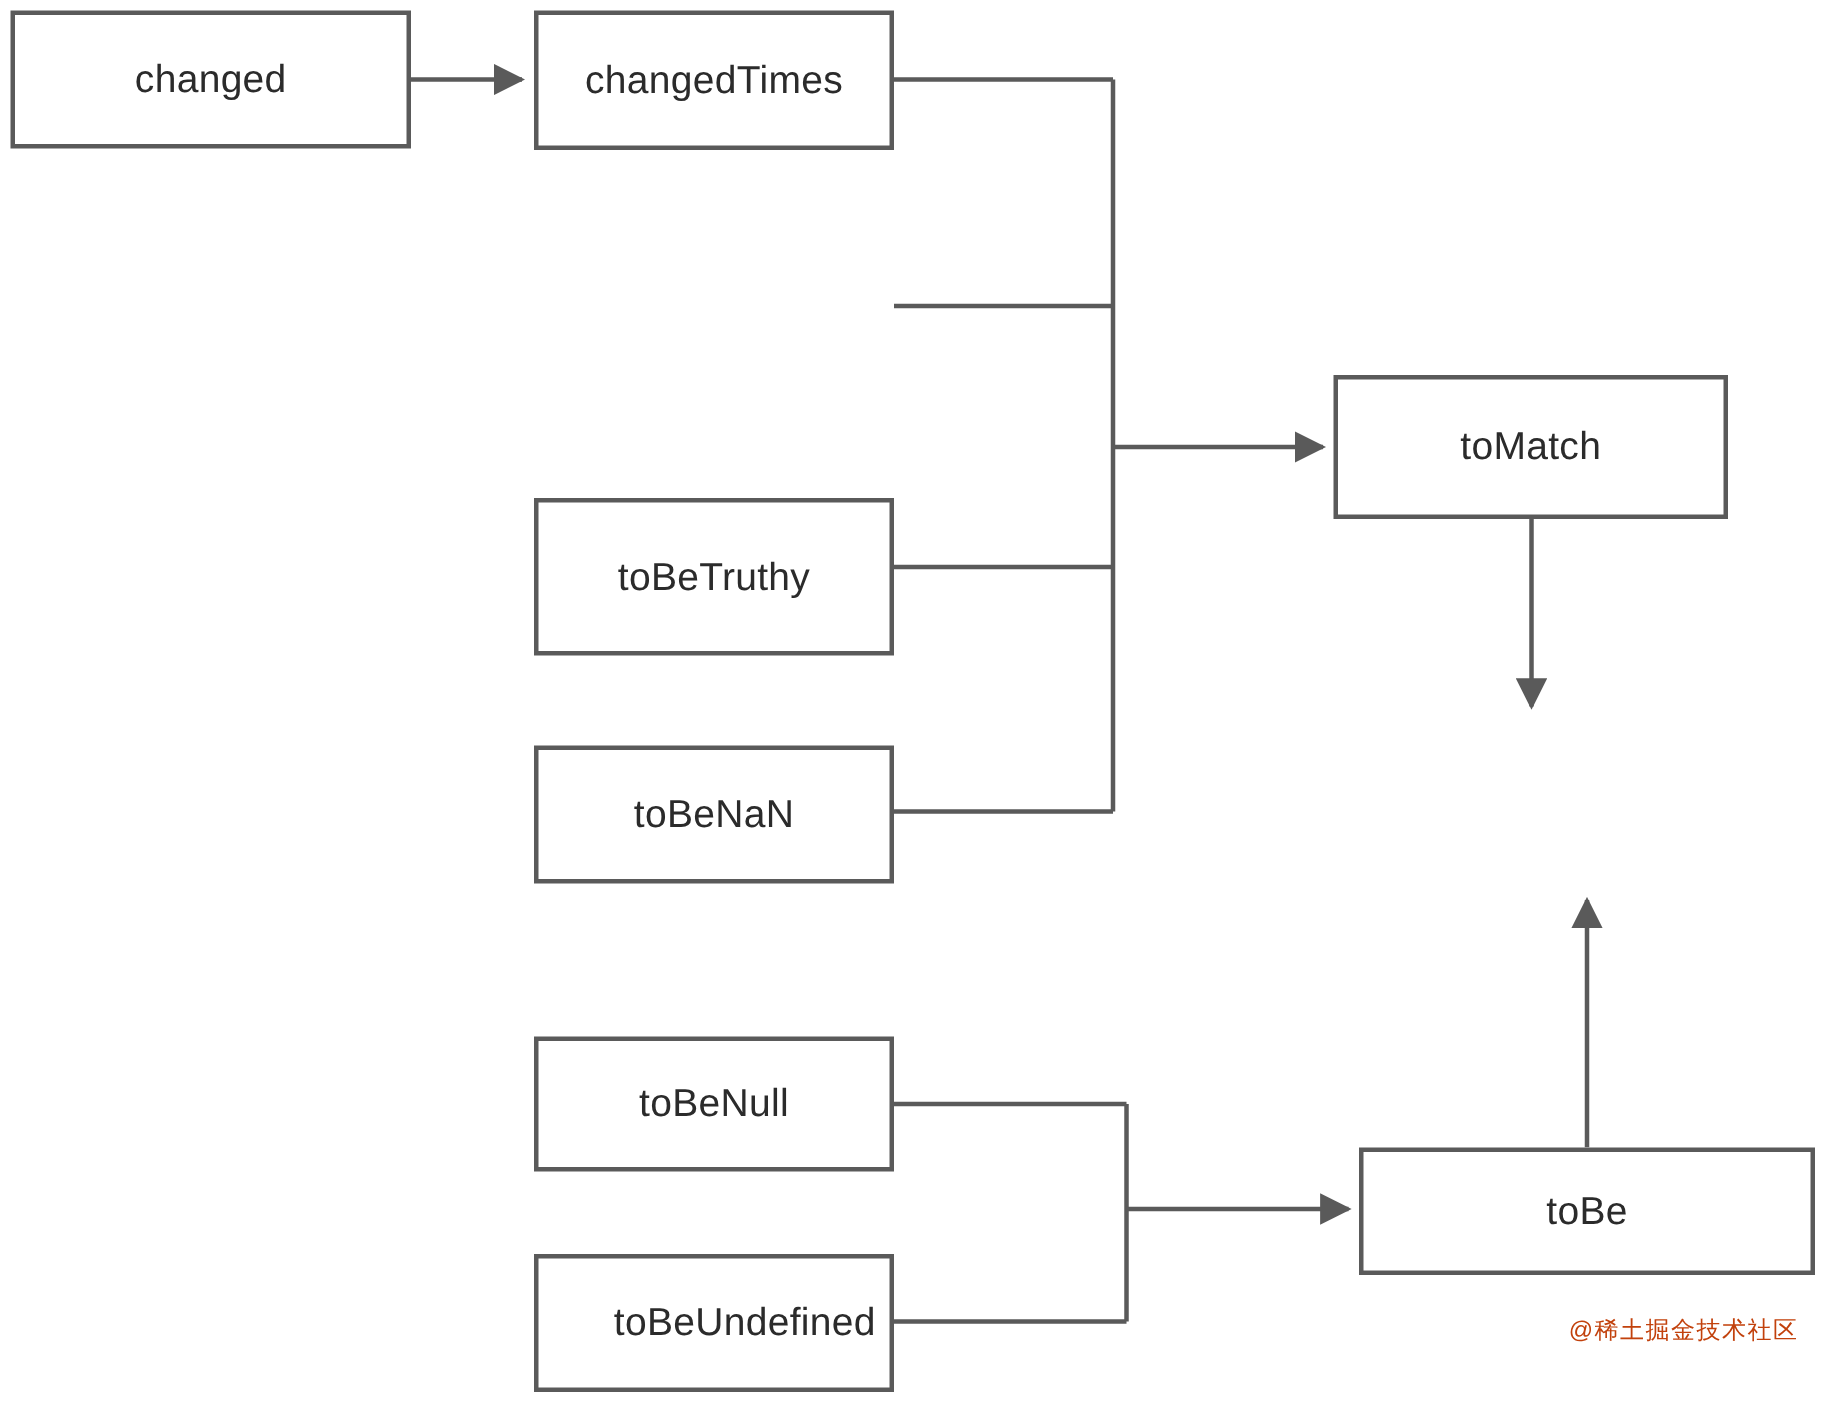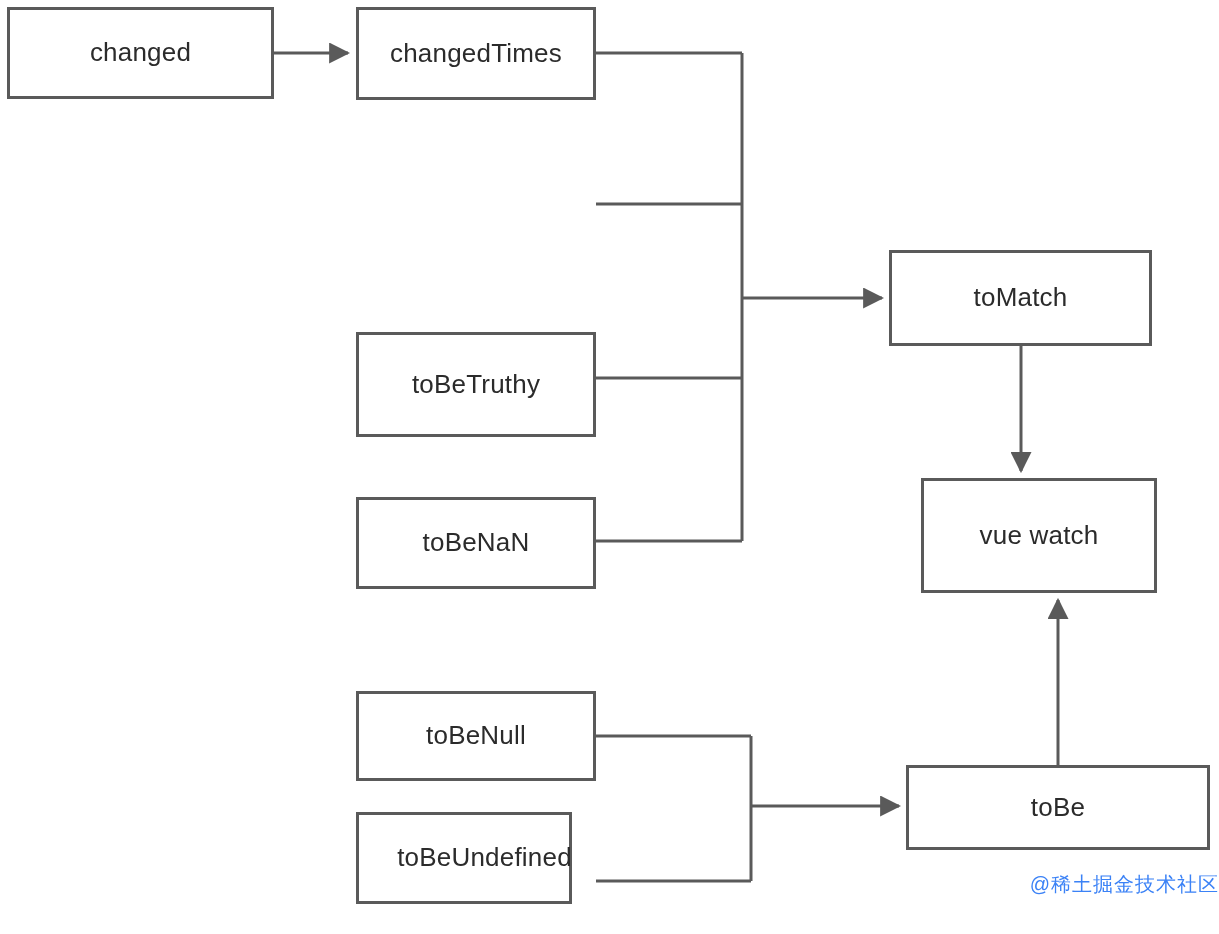--- a/index.html
+++ b/index.html
@@ -35,24 +35,24 @@
     justify-content: center;
     color: #2b2b2b;
     font-size: 26px;
     font-weight: 400;
     letter-spacing: 0.2px;
     line-height: 1.2;
     white-space: nowrap;
   }
   .watermark {
     position: absolute;
-    right: 0;
+    right: 20px;
     bottom: 36px;
-    color: #3b82f6;
-    font-size: 20px;
+    color: #c2410c;
+    font-size: 16px;
     letter-spacing: 1px;
     white-space: nowrap;
     user-select: none;
   }
 </style>
 </head>
 <body>
 
 <div id="canvas">
 
@@ -112,31 +112,28 @@
   </div>
 
   <div class="node" style="left:356px; top:497px; width:240px; height:92px;">
     <span>toBeNaN</span>
   </div>
 
   <div class="node" style="left:356px; top:691px; width:240px; height:90px;">
     <span>toBeNull</span>
   </div>
 
-  <div class="node" style="left:356px; top:812px; width:216px; height:92px;padding-left:41px;">
+  <div class="node" style="left:356px; top:836px; width:240px; height:92px;padding-left:41px;">
     <span>toBeUndefined</span>
   </div>
 
   <div class="node" style="left:889px; top:250px; width:263px; height:96px;">
     <span>toMatch</span>
   </div>
 
-  <div class="node" style="left:921px; top:478px; width:236px; height:115px;">
-    <span>vue watch</span>
-  </div>
 
   <div class="node" style="left:906px; top:765px; width:304px; height:85px;">
     <span>toBe</span>
   </div>
 
   <div class="watermark">@稀土掘金技术社区</div>
 
 </div>
 
 </body></html>

